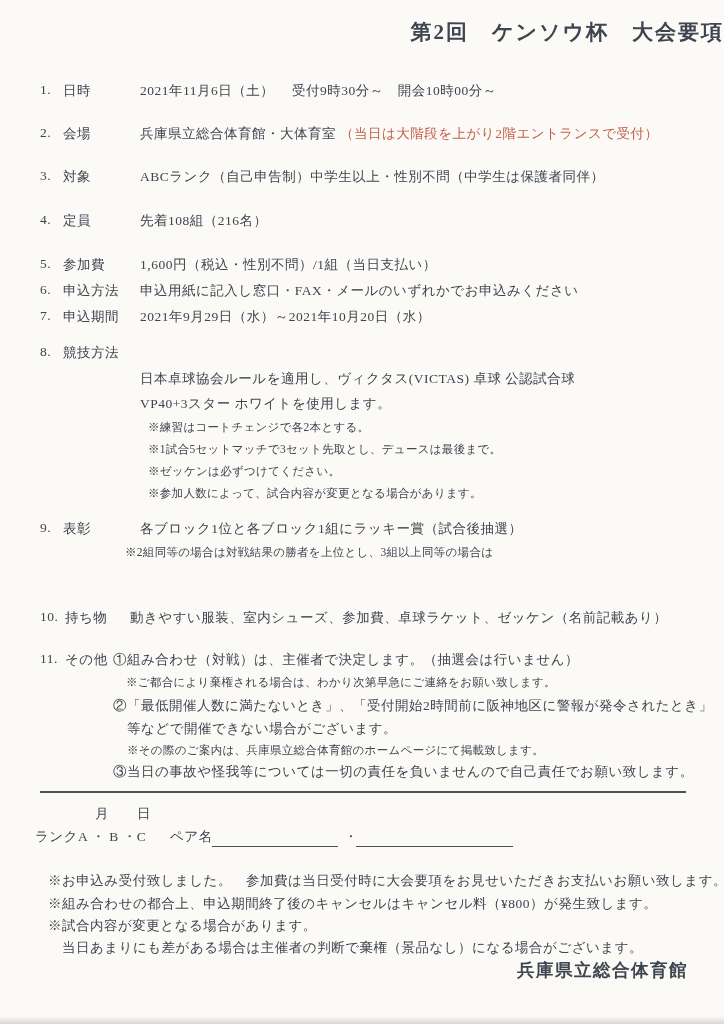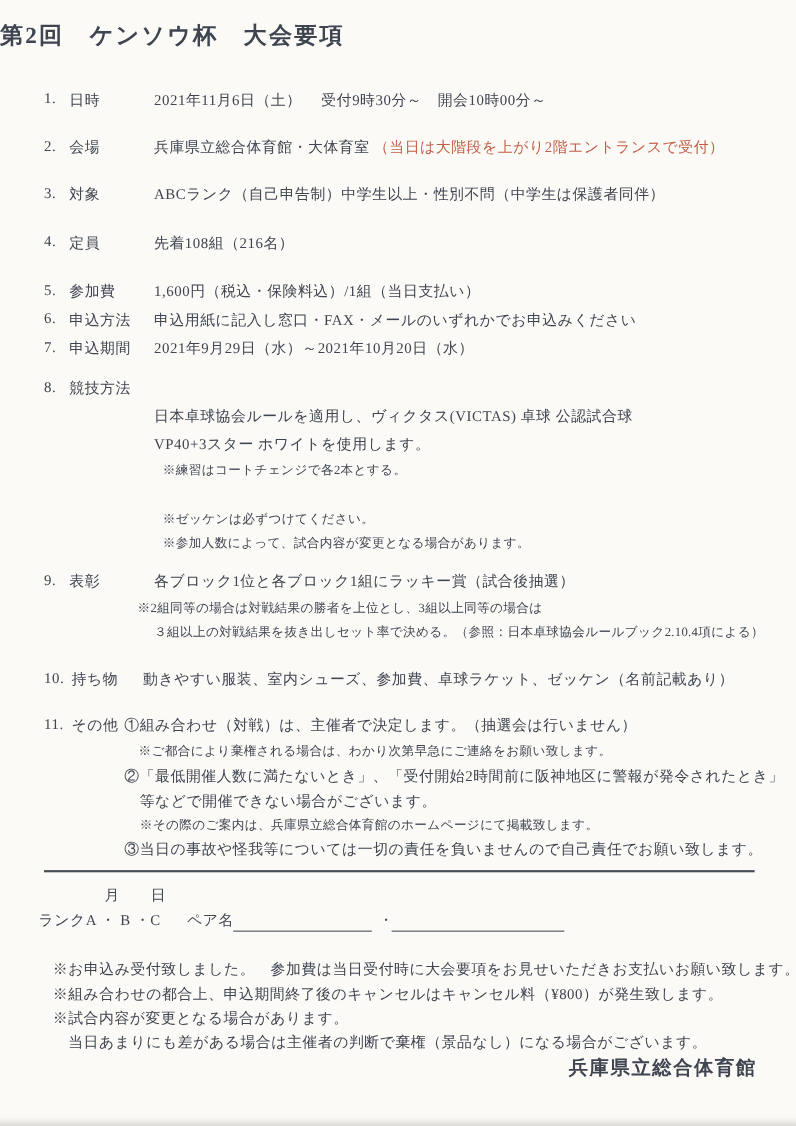--- a/index.html
+++ b/index.html
@@ -7,21 +7,21 @@
     width:724px;height:1024px;
     background:#fbfaf6;
     font-family:"Liberation Serif","DejaVu Serif",serif;
     color:#3e4450;
     position:relative;
     overflow:hidden;
   }
   .page{position:absolute;inset:0;}
   .title{
     position:absolute;top:18px;left:0;width:100%;
-    text-align:left;font-size:21px;font-weight:bold;
+    text-align:right;font-size:21px;font-weight:bold;
     letter-spacing:2px;white-space:nowrap;
   }
   .ln{
     position:absolute;left:40px;display:flex;
     font-size:13.5px;letter-spacing:.5px;white-space:nowrap;
   }
   .ln .num{width:23px;flex:none;}
   .ln.wide .num{width:25px;}
   .ln .label{width:77px;flex:none;}
   .ln .label.w65{width:65px;}
@@ -75,21 +75,21 @@
 
   <div class="ln" style="top:212px">
     <span class="num">4.</span>
     <span class="label">定員</span>
     <span>先着108組（216名）</span>
   </div>
 
   <div class="ln" style="top:256px">
     <span class="num">5.</span>
     <span class="label">参加費</span>
-    <span>1,600円（税込・保険料込）/1組（当日支払い）</span>
+    <span>1,600円（税込・性別不問）/1組（当日支払い）</span>
   </div>
 
   <div class="ln" style="top:282px">
     <span class="num">6.</span>
     <span class="label">申込方法</span>
     <span>申込用紙に記入し窓口・FAX・メールのいずれかでお申込みください</span>
   </div>
 
   <div class="ln" style="top:308px">
     <span class="num">7.</span>
@@ -97,30 +97,30 @@
     <span>2021年9月29日（水）～2021年10月20日（水）</span>
   </div>
 
   <div class="ln" style="top:344px">
     <span class="num">8.</span>
     <span class="label">競技方法</span>
   </div>
   <div class="free" style="top:370px;left:140px">日本卓球協会ルールを適用し、ヴィクタス(VICTAS) 卓球 公認試合球</div>
   <div class="free" style="top:395px;left:140px">VP40+3スター ホワイトを使用します。</div>
   <div class="free small" style="top:420px;left:148px">※練習はコートチェンジで各2本とする。</div>
+  <div class="free small" style="top:442px;left:148px">※1試合5セットマッチで3セット先取とし、デュースは最後まで。</div>
   <div class="free small" style="top:464px;left:148px">※ゼッケンは必ずつけてください。</div>
   <div class="free small" style="top:486px;left:148px">※参加人数によって、試合内容が変更となる場合があります。</div>
 
   <div class="ln" style="top:520px">
     <span class="num">9.</span>
     <span class="label">表彰</span>
     <span>各ブロック1位と各ブロック1組にラッキー賞（試合後抽選）</span>
   </div>
   <div class="free small" style="top:545px;left:125px">※2組同等の場合は対戦結果の勝者を上位とし、3組以上同等の場合は</div>
-  <div class="free small" style="top:567px;left:140px">３組以上の対戦結果を抜き出しセット率で決める。（参照：日本卓球協会ルールブック2.10.4項による）</div>
 
   <div class="ln wide" style="top:609px">
     <span class="num">10.</span>
     <span class="label w65">持ち物</span>
     <span>動きやすい服装、室内シューズ、参加費、卓球ラケット、ゼッケン（名前記載あり）</span>
   </div>
 
   <div class="ln wide" style="top:651px">
     <span class="num">11.</span>
     <span class="label w48">その他</span>

